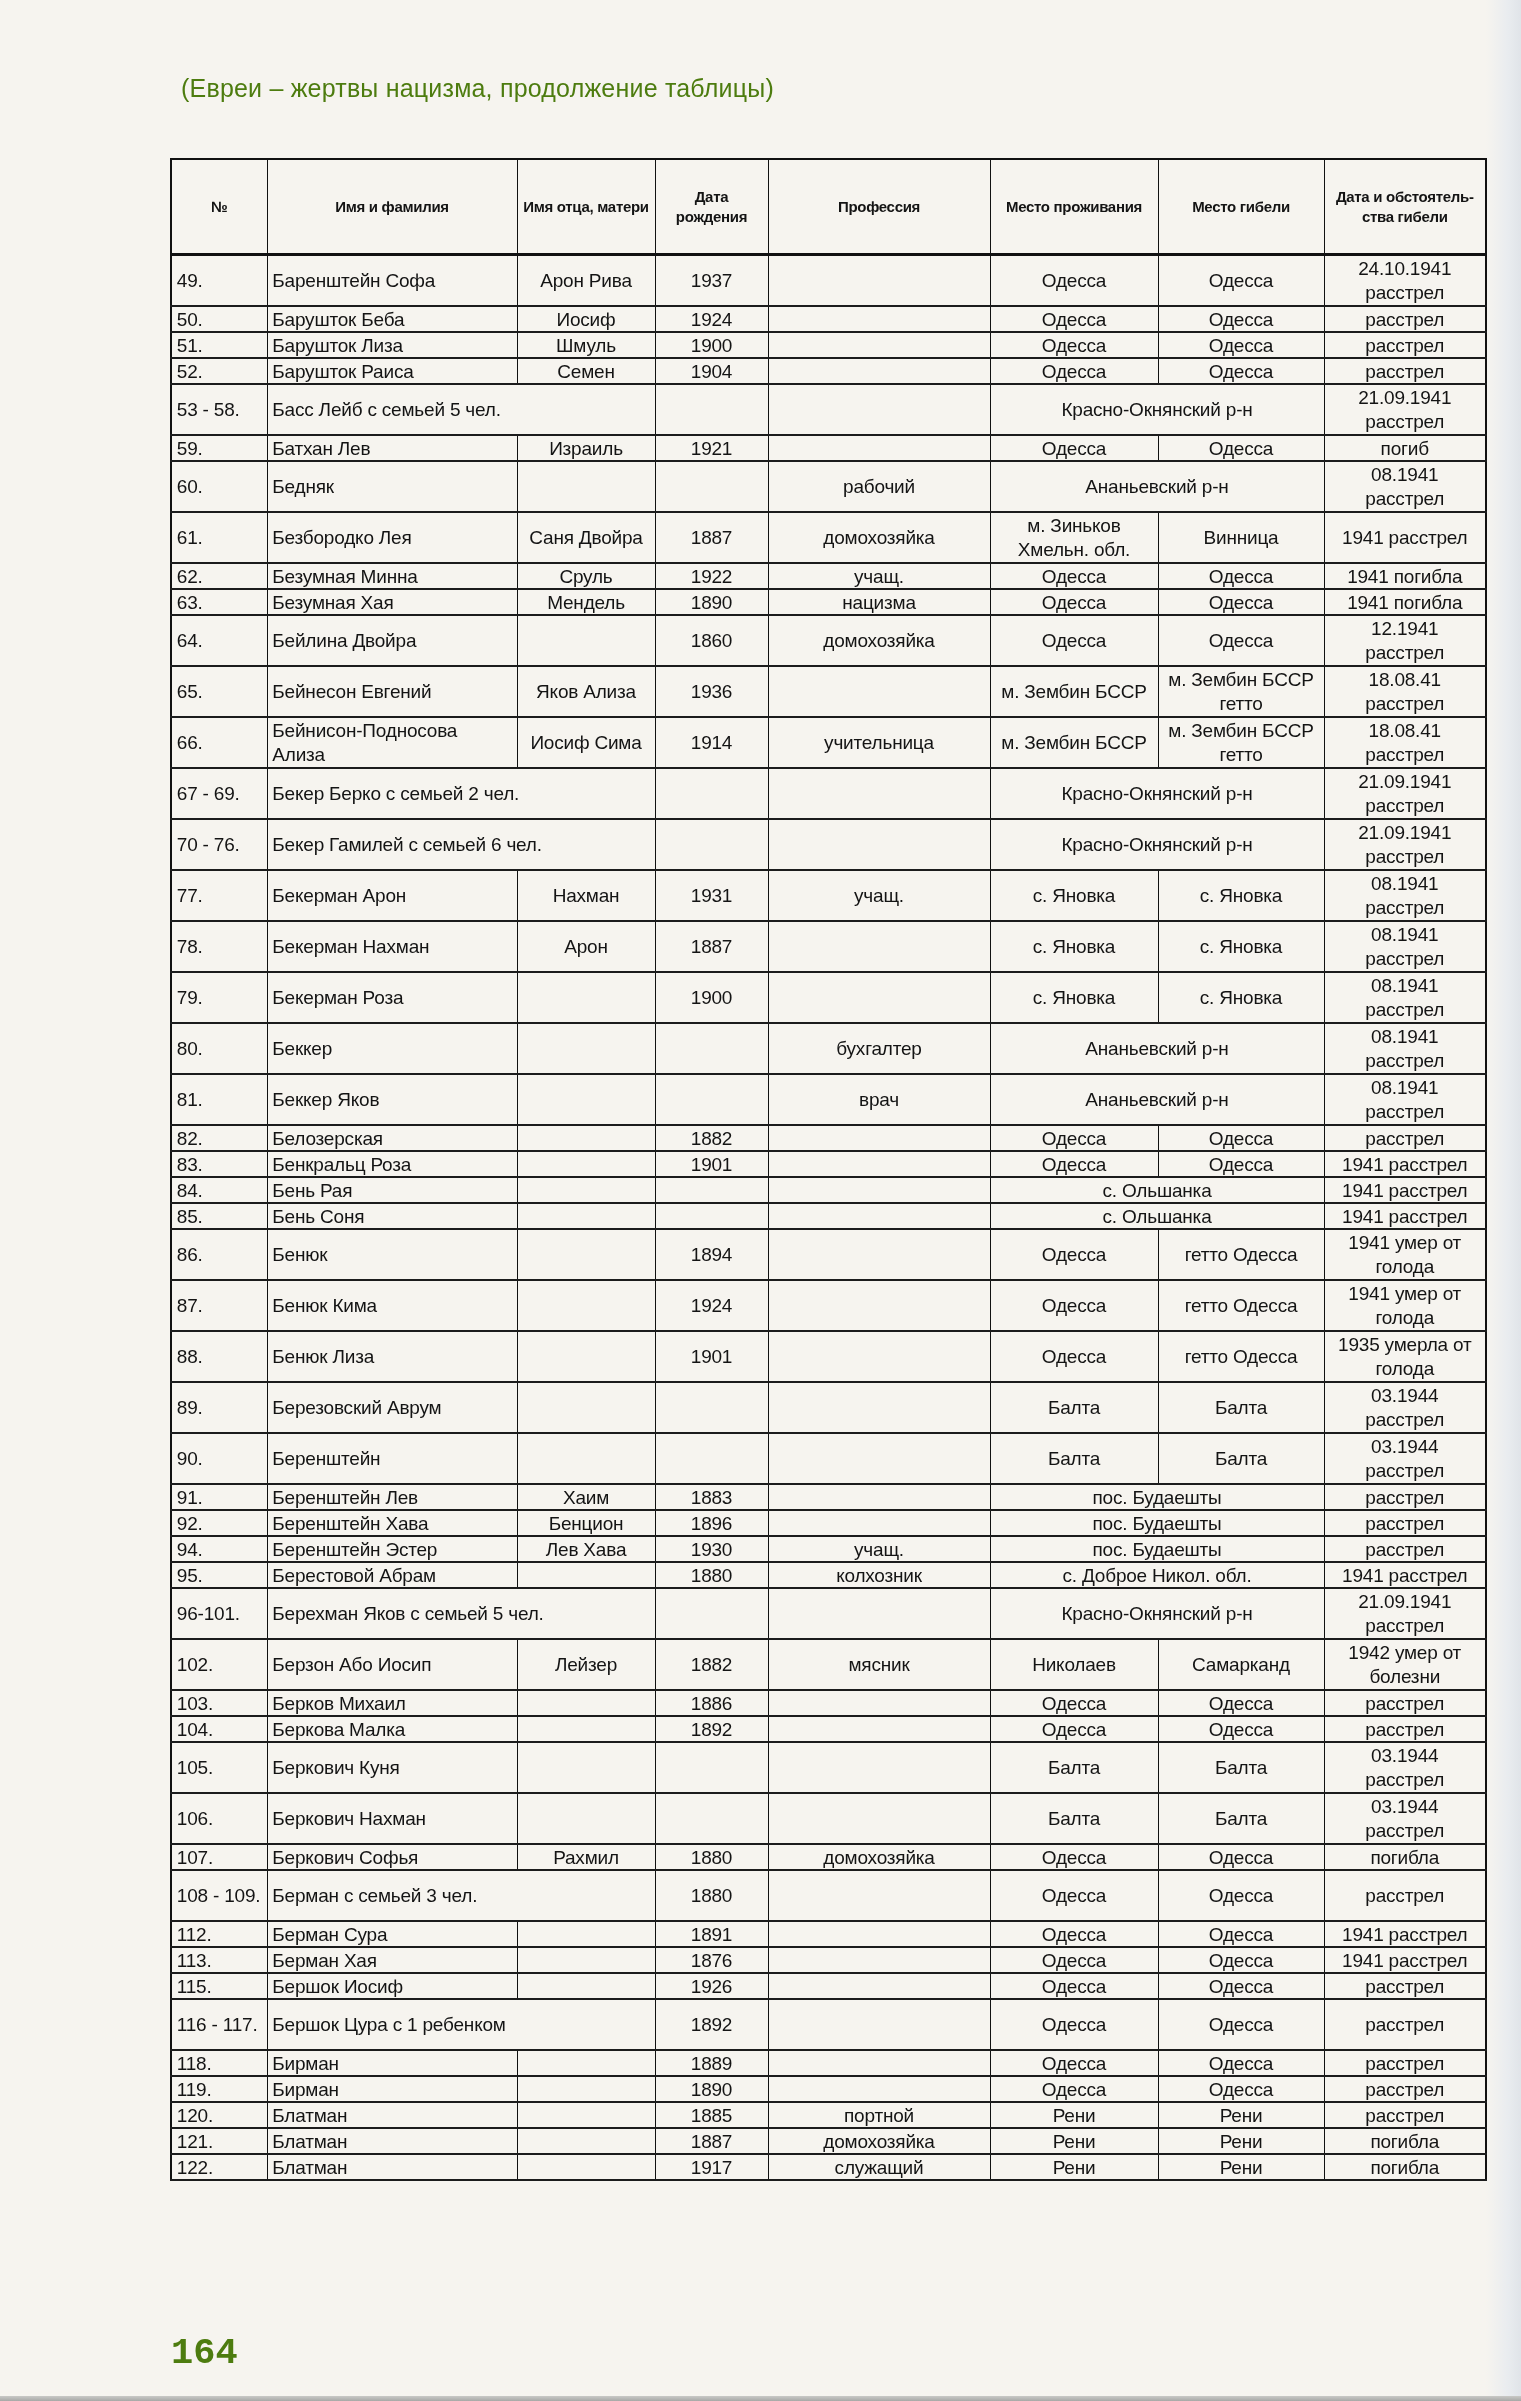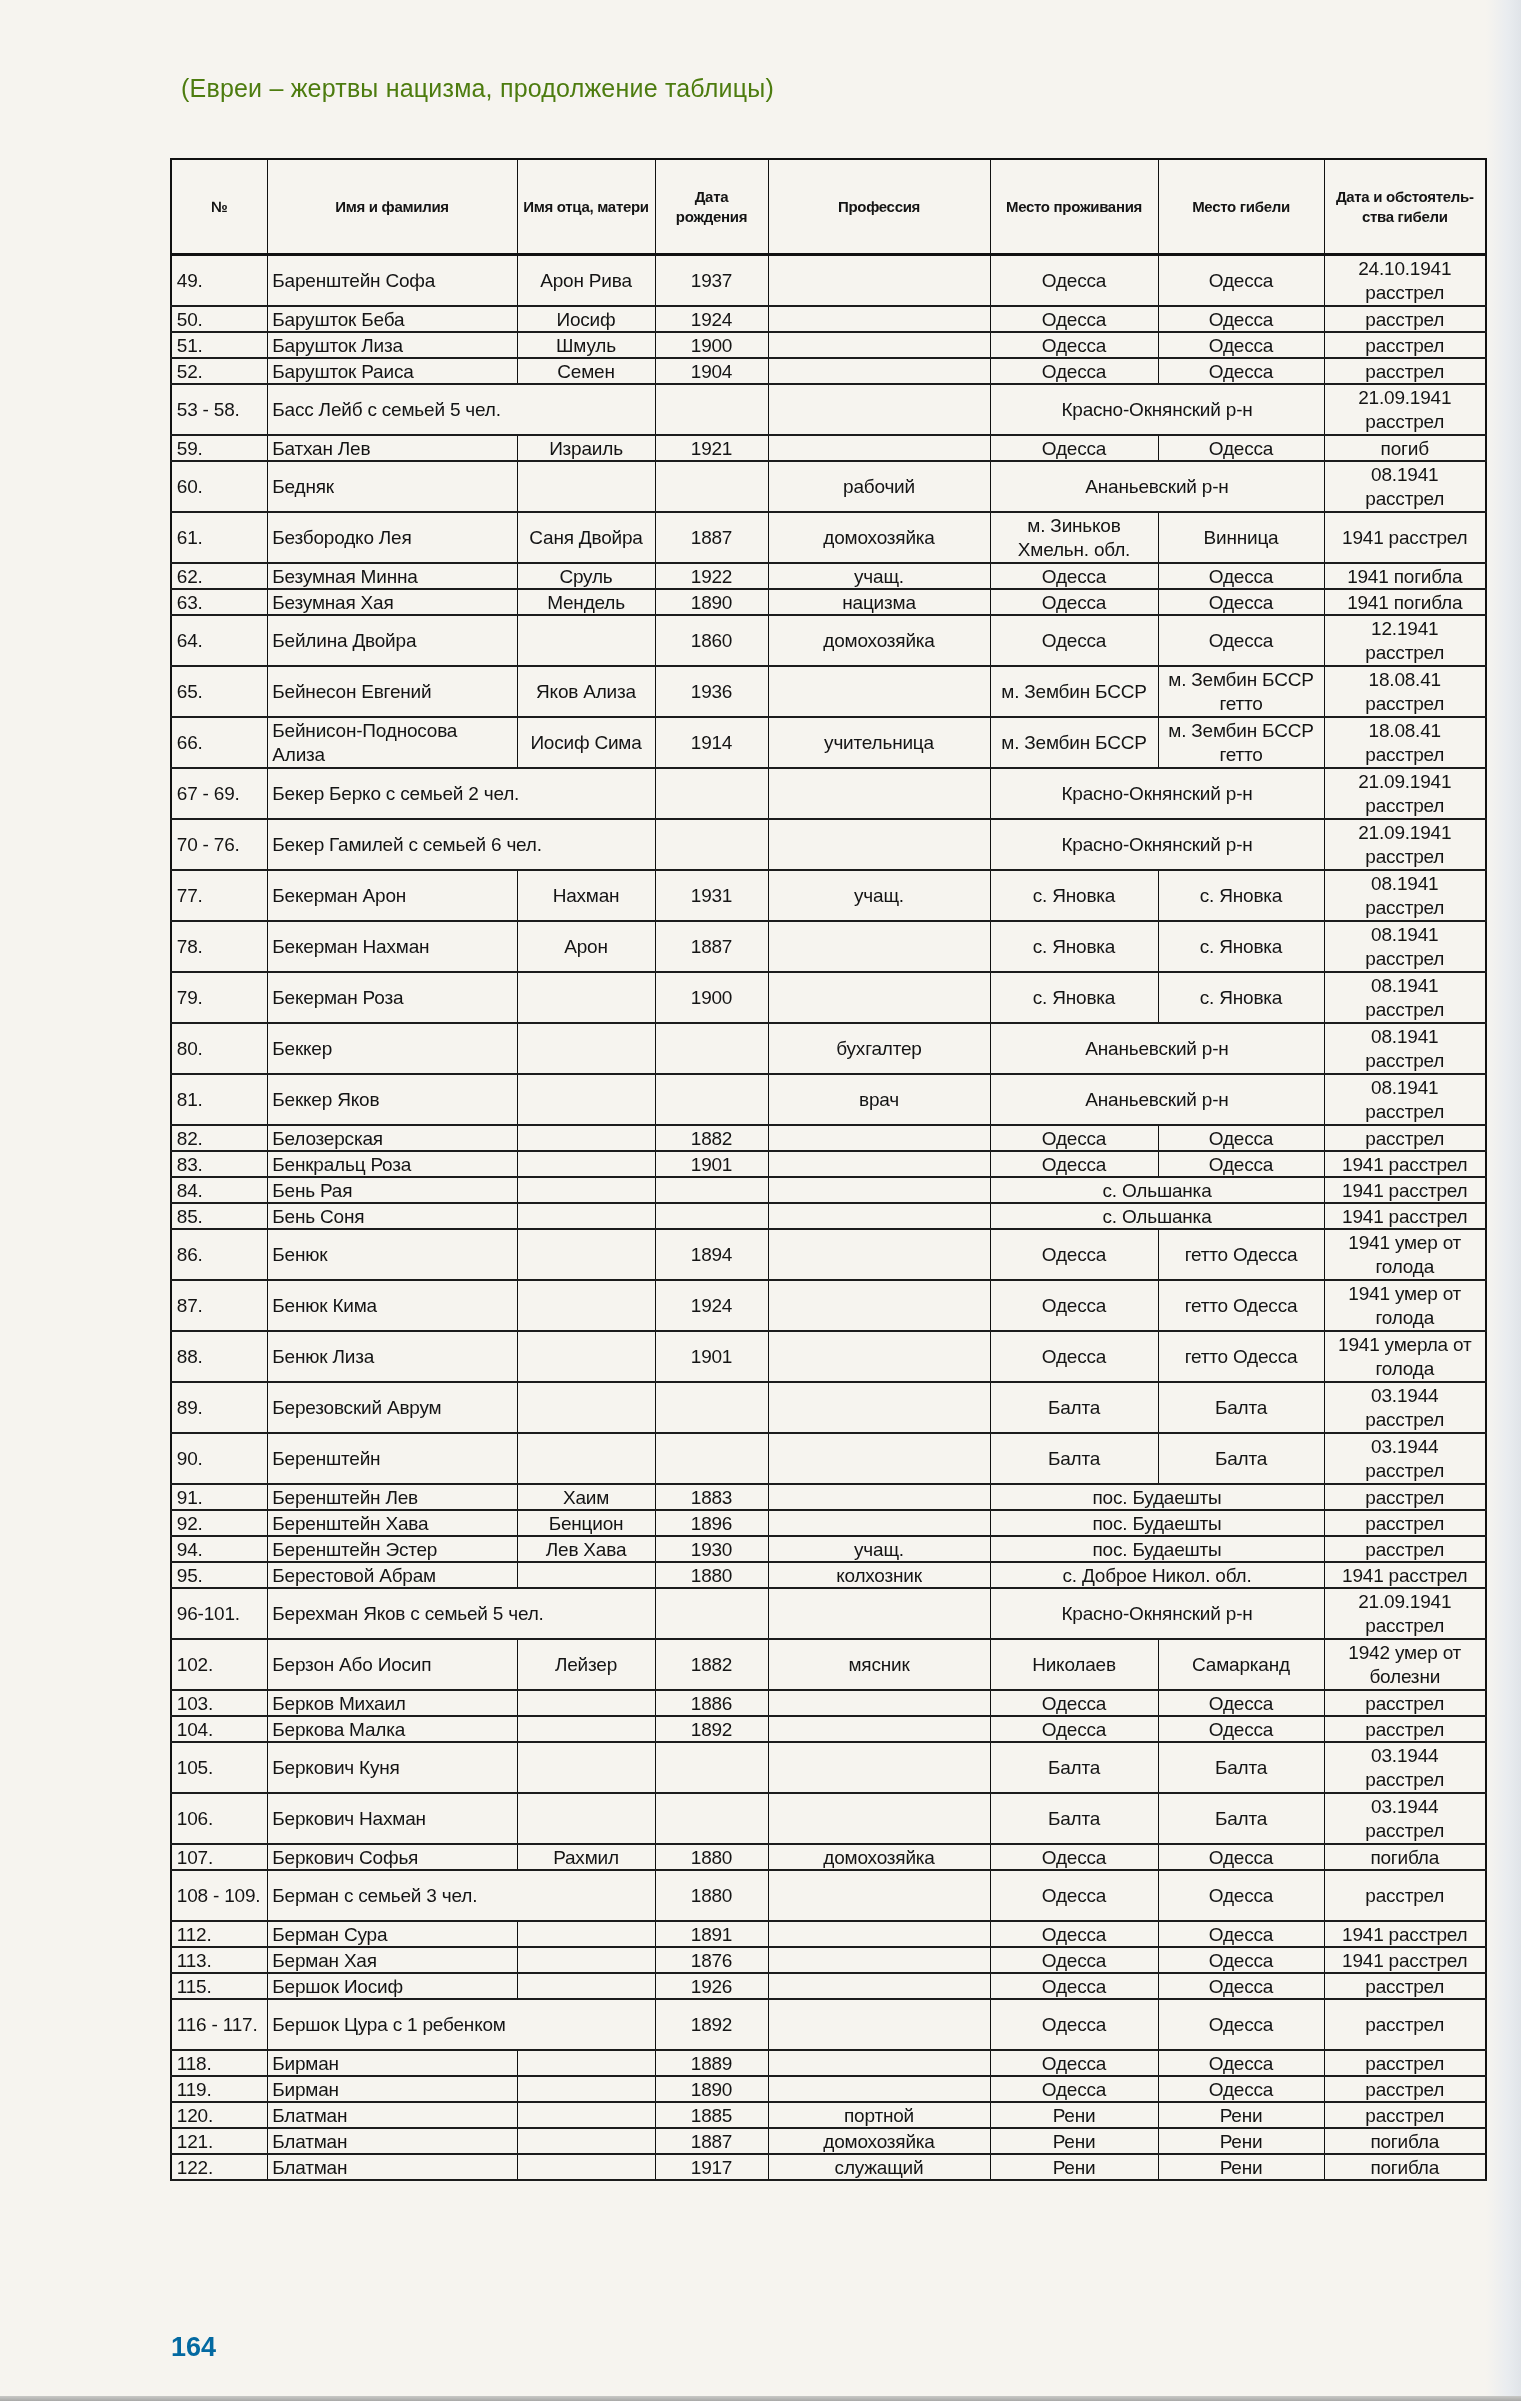--- a/index.html
+++ b/index.html
@@ -90,24 +90,24 @@
     td.no { text-align: left; padding-left: 6.3px; white-space: nowrap; }
     td.name { text-align: left; padding-left: 6.3px; margin-left: 44px; }
     td.parents, td.born, td.prof, td.res, td.death, td.circ { text-align: center; }
     td.circ { font-size: 18px; line-height: 23px; padding: 0 1.6px; }
     tr.single td.circ { white-space: nowrap; }
 
     .page-number {
       position: absolute;
       left: 171px;
       top: 2332px;
-      font-family: Liberation Sans, sans-serif;
+      font-family: Liberation Mono, monospace;
       font-weight: bold;
-      font-size: 27px;
-      color: #0369a1;
+      font-size: 37px;
+      color: #4d7c0f;
     }
   </style>
 </head>
 <body>
 
 <div class="gutter-shade"></div>
 
 <div class="page-heading">(Евреи – жертвы нацизма, продолжение таблицы)</div>
 
 <div class="table-wrap">
@@ -385,21 +385,21 @@
           <td class="circ">1941 умер от голода</td>
         </tr>
         <tr class="double">
           <td class="no">88.</td>
           <td class="name">Бенюк Лиза</td>
           <td class="parents"></td>
           <td class="born">1901</td>
           <td class="prof"></td>
           <td class="res">Одесса</td>
           <td class="death">гетто Одесса</td>
-          <td class="circ">1941 умерла от голода</td>
+          <td class="circ">1935 умерла от голода</td>
         </tr>
         <tr class="double">
           <td class="no">89.</td>
           <td class="name">Березовский Аврум</td>
           <td class="parents"></td>
           <td class="born"></td>
           <td class="prof"></td>
           <td class="res">Балта</td>
           <td class="death">Балта</td>
           <td class="circ">03.1944 расстрел</td>

